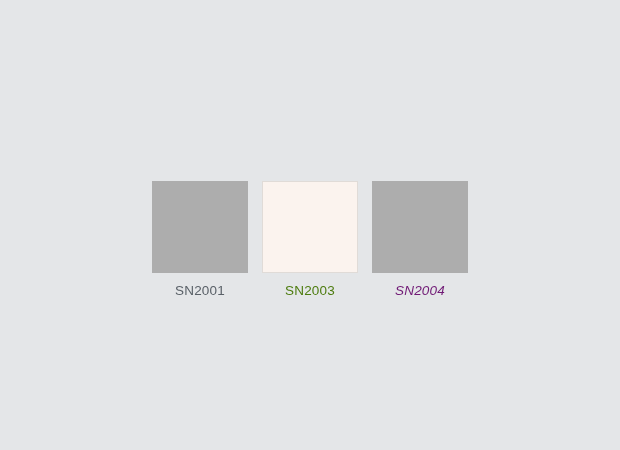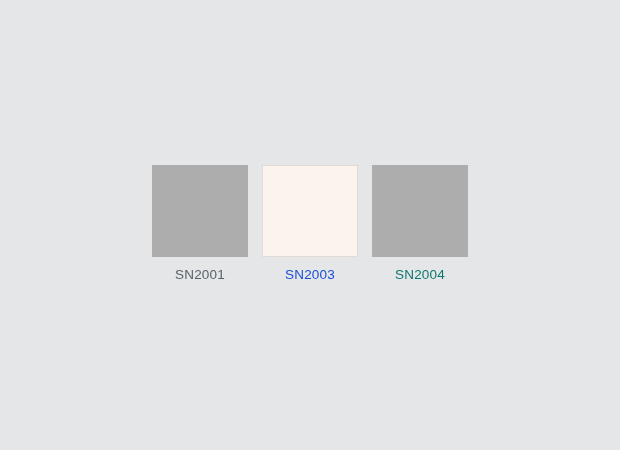--- a/index.html
+++ b/index.html
@@ -18,21 +18,21 @@
   #swatch-board {
     width: 620px;
     height: 450px;
     position: relative;
     box-sizing: border-box;
   }
 
   #swatch-row {
     position: absolute;
     left: 0;
-    top: 165px;
+    top: 181px;
     width: 620px;
     display: flex;
     flex-direction: row;
     justify-content: center;
     align-items: flex-start;
     gap: 14px;
   }
 
   .swatch-cell {
     width: 96px;
@@ -68,22 +68,22 @@
   <div id="swatch-row">
 
     <div class="swatch-cell">
       <div class="swatch-chip" style="background: rgb(173, 173, 173);"></div>
       <div class="swatch-label" style="color: rgb(90, 97, 104);">SN2001</div>
     </div>
 
 
     <div class="swatch-cell">
       <div class="swatch-chip bordered" style="background: rgb(251, 243, 238); border-color: rgb(224, 219, 215);"></div>
-      <div class="swatch-label" style="color: #1d4ed8;">SN2003</div>
+      <div class="swatch-label" style="color: #4d7c0f;">SN2003</div>
     </div>
 
     <div class="swatch-cell">
       <div class="swatch-chip" style="background: rgb(173, 173, 173);"></div>
-      <div class="swatch-label" style="color: #0f766e;">SN2004</div>
+      <div class="swatch-label" style="color: #701a75; font-style: italic;">SN2004</div>
     </div>
 
   </div>
 </div>
 
 </body></html>

